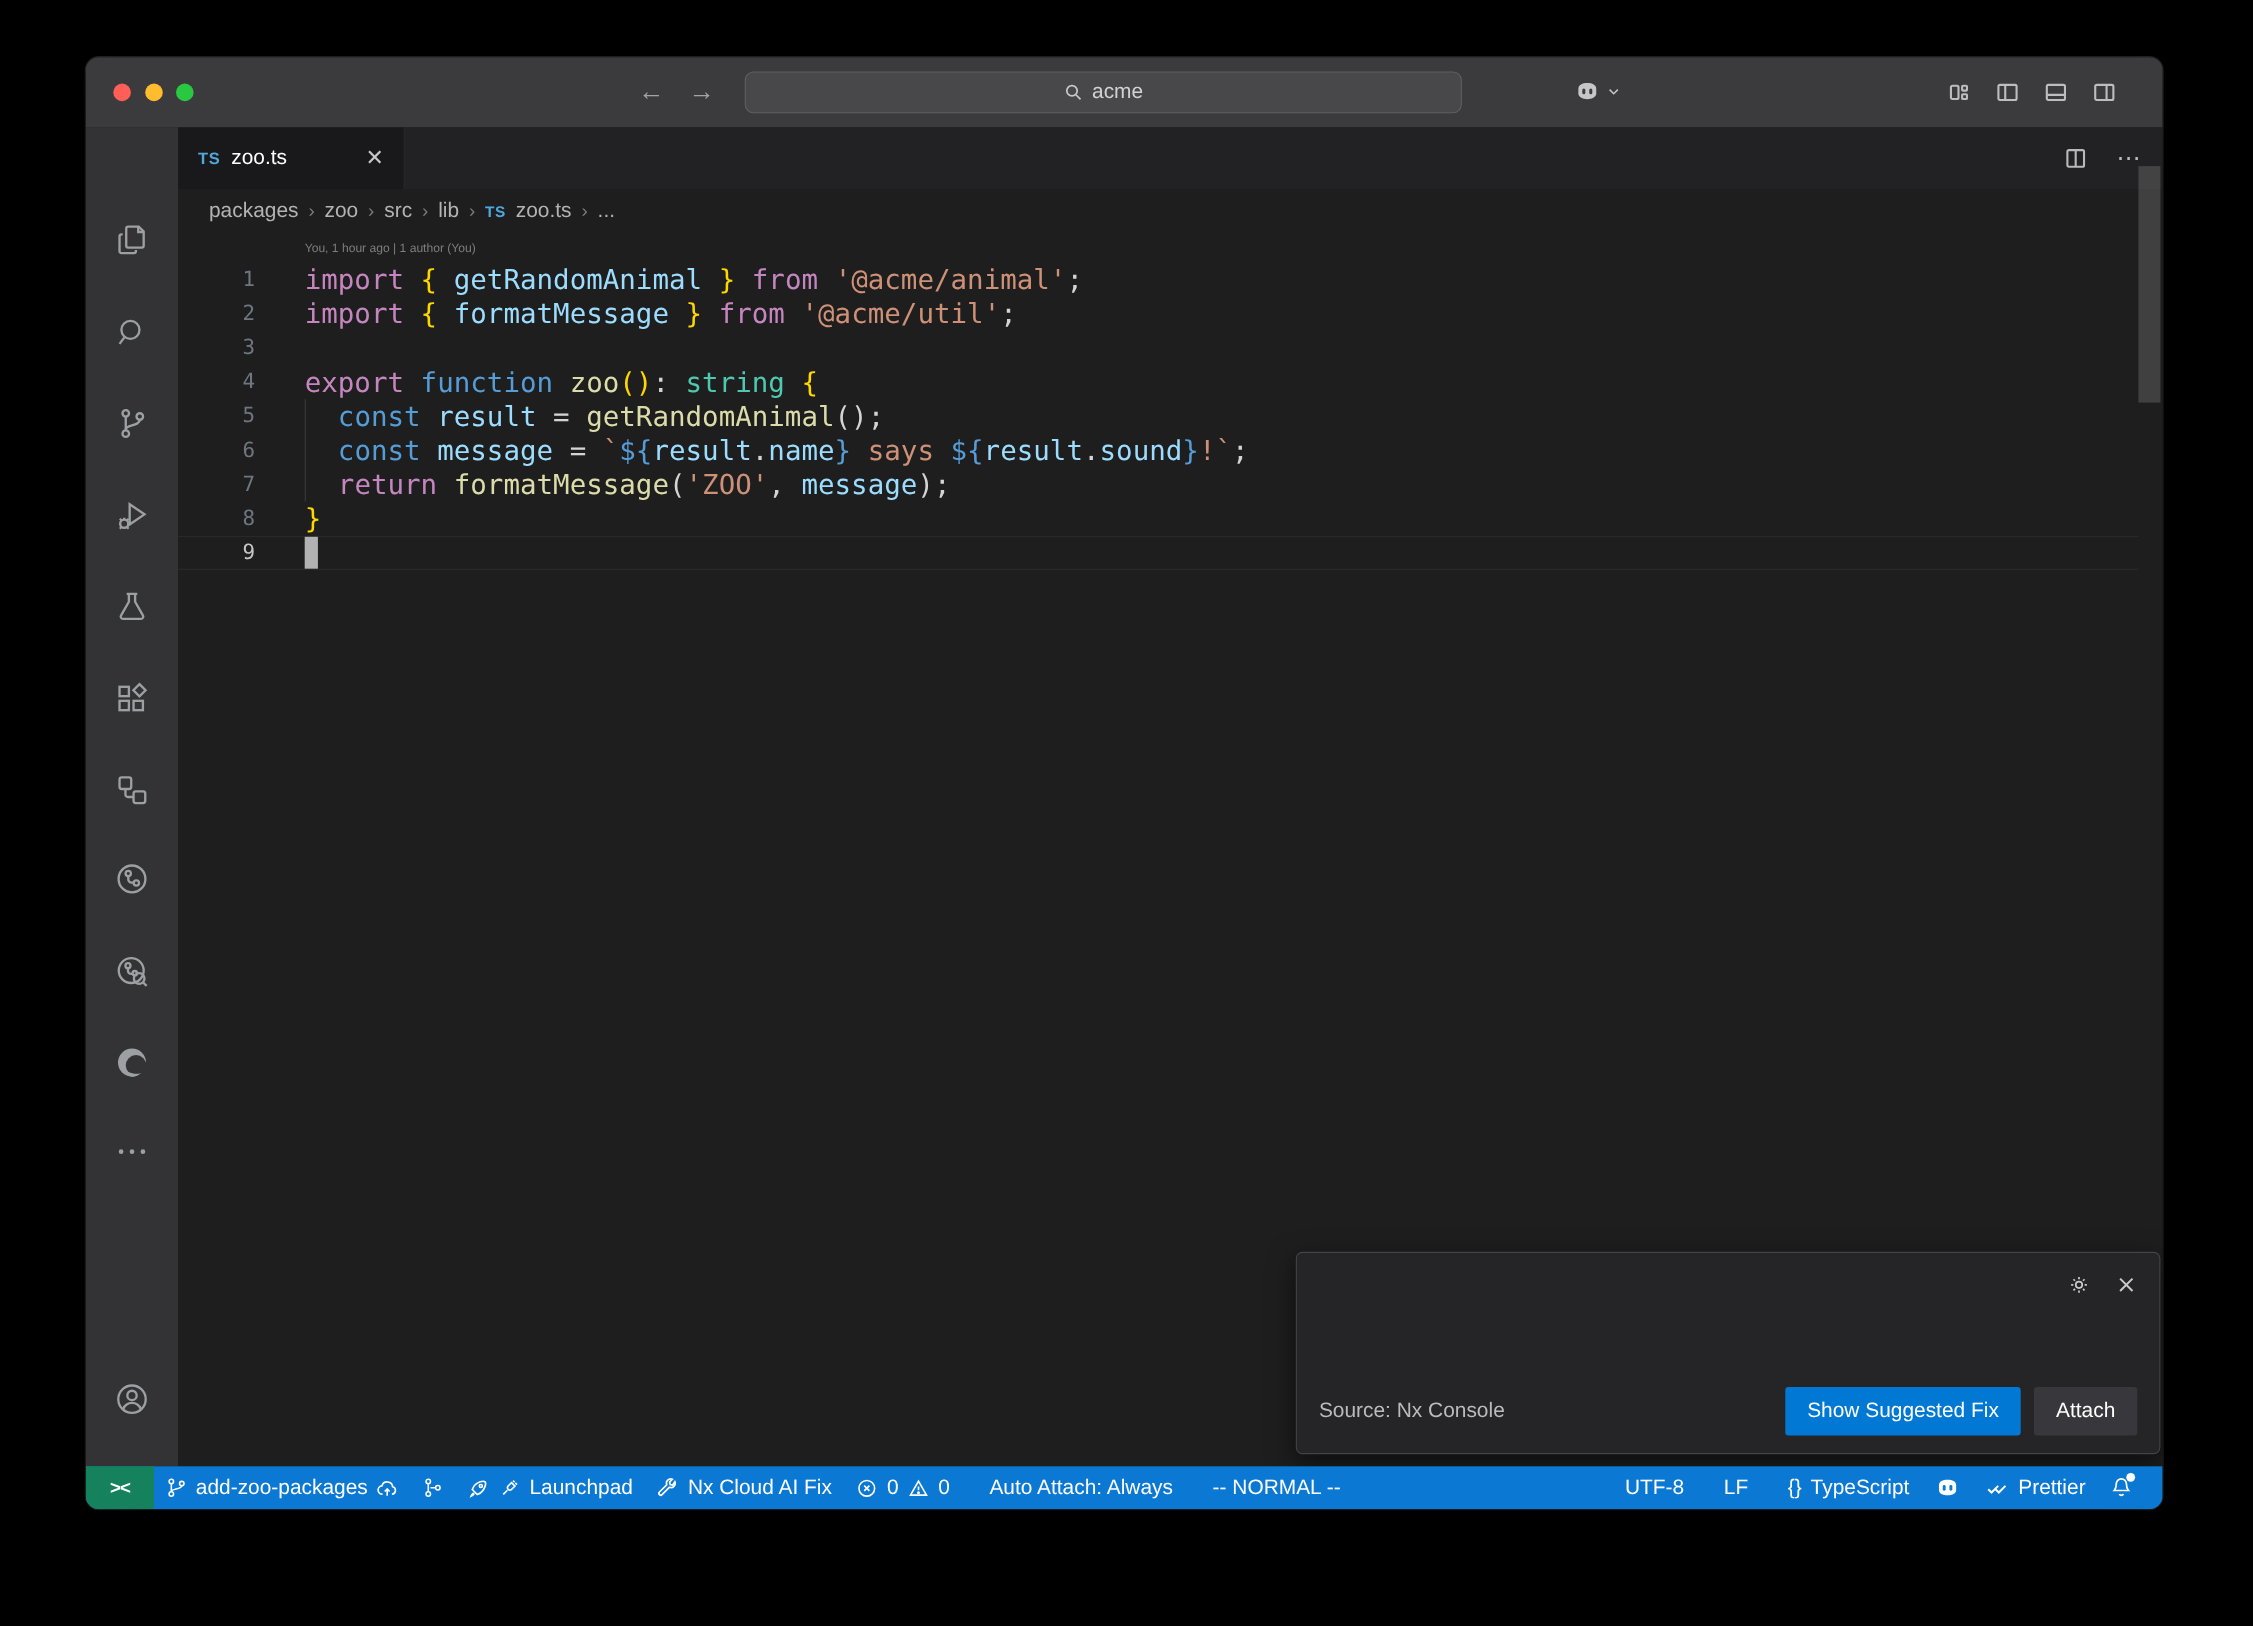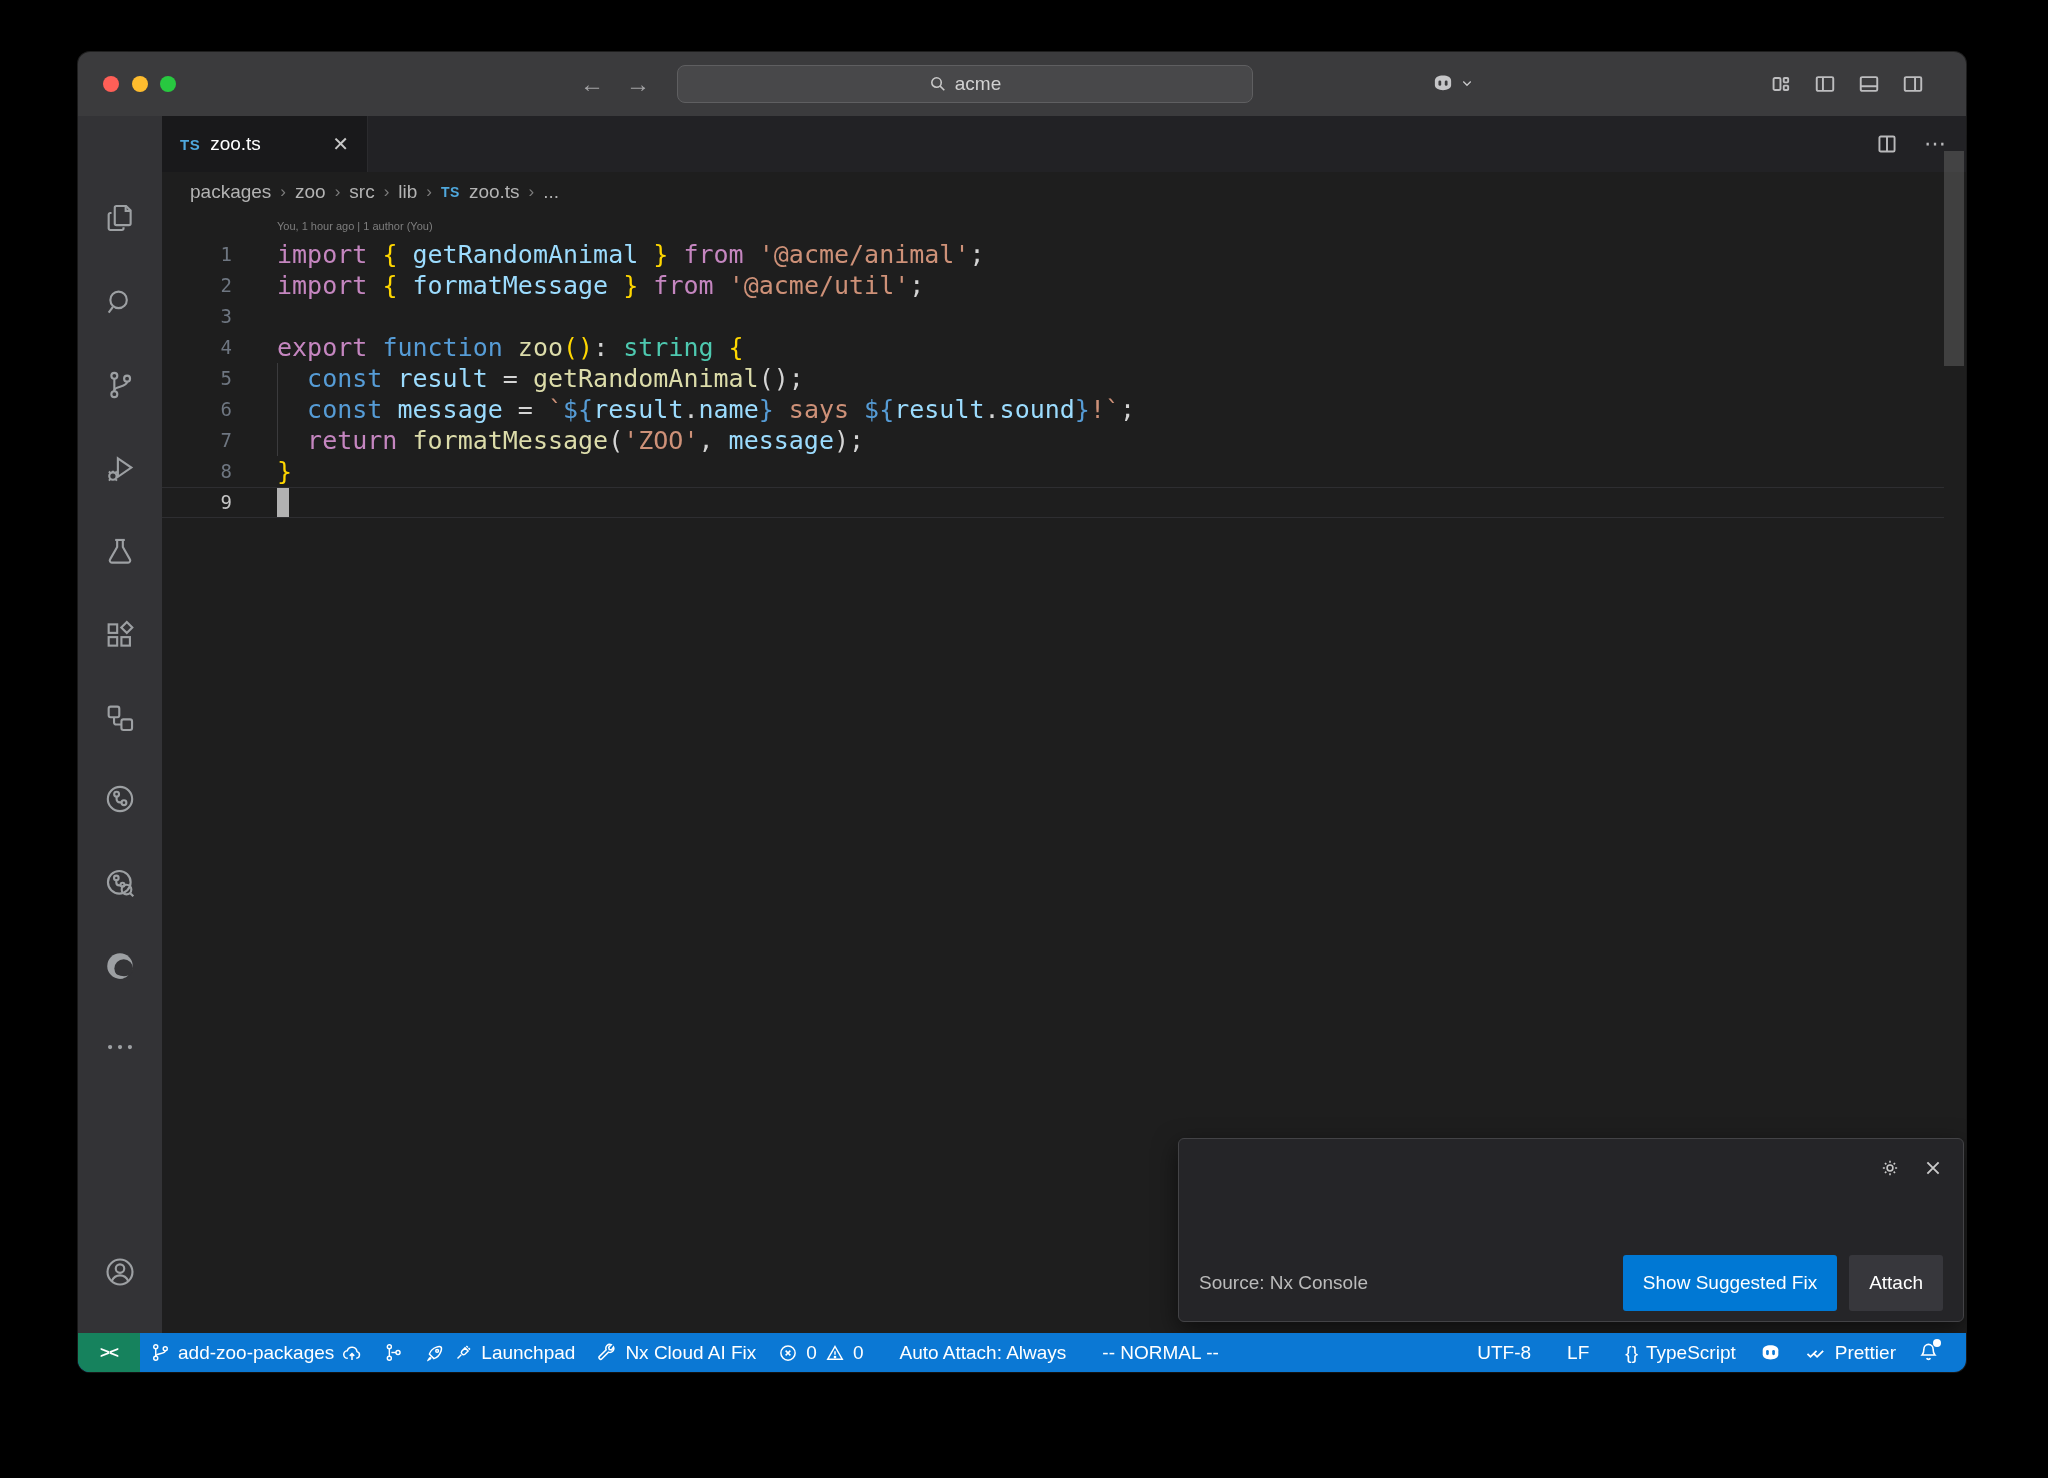--- a/index.html
+++ b/index.html
@@ -15,21 +15,21 @@
   .window{position:absolute;left:78px;top:52px;width:1888px;height:1320px;
     background:var(--c-editor_bg);border-radius:12px;overflow:hidden;
     box-shadow:0 25px 70px rgba(0,0,0,.65), 0 0 0 1px rgba(255,255,255,.14);}
 
   
   .titlebar{position:absolute;left:0;top:0;right:0;height:64px;background:var(--c-titlebar_bg);}
   .traffic{position:absolute;top:24px;width:16px;height:16px;border-radius:50%;}
   .t-red{left:25px;background:#ff5f57;} .t-yellow{left:54px;background:#febc2e;} .t-green{left:82px;background:#28c840;}
   .nav-arrow{position:absolute;top:0;height:64px;display:flex;align-items:center;color:#a4a4a6;font-size:24px;}
   .nav-back{left:502px;} .nav-fwd{left:548px;}
-  .cmd-center{position:absolute;left:599px;top:13px;width:576px;height:38px;background:#48484a;
+  .cmd-center{position:absolute;left:599px;top:13px;width:652px;height:38px;background:#48484a;
     border:1px solid #5f5f61;border-radius:8px;display:flex;align-items:center;justify-content:center;
     gap:8px;color:#d2d2d2;font-size:19px;}
   .copilot-tb{position:absolute;left:1352px;top:18px;display:flex;align-items:center;gap:5px;color:#c6c6c8;}
   .tb-icons{position:absolute;right:42px;top:0;height:64px;display:flex;align-items:center;gap:22px;color:#bdbdbf;}
 
   
   .activitybar{position:absolute;left:0;top:64px;width:84px;bottom:39px;background:var(--c-activity_bg);}
   .act-icon{position:absolute;left:24px;width:36px;height:36px;color:#9da0a3;display:flex;align-items:center;justify-content:center;}
 
   
@@ -64,21 +64,21 @@
 
   
   .toast{position:absolute;left:1100px;top:1086px;width:786px;height:184px;background:var(--c-toast_bg);
     border:1px solid #434346;border-radius:6px;box-shadow:0 8px 24px rgba(0,0,0,.55);}
   .toast-row1{position:absolute;left:20px;top:20px;right:110px;display:flex;gap:14px;}
   .toast-msg{color:#cccccc;font-size:20px;line-height:40px;max-width:580px;margin-top:-6px;}
   .toast-tools{position:absolute;right:20px;top:18px;display:flex;gap:22px;color:#c9c9c9;align-items:center;}
   .toast-row2{position:absolute;left:20px;right:20px;bottom:16px;height:44px;display:flex;align-items:center;}
   .toast-source{color:#bbbbbb;font-size:19px;}
   .toast-btns{margin-left:auto;display:flex;gap:12px;}
-  .btn{height:56px;display:flex;align-items:center;padding:15px 20px;border-radius:3px;
+  .btn{height:44px;display:flex;align-items:center;padding:15px 20px;border-radius:3px;
     font-size:19px;color:#ffffff;border:none;}
   .btn-primary{background:var(--c-accent_button);}
   .btn-secondary{background:#37373c;}
 
   
   .statusbar{position:absolute;left:0;right:0;bottom:0;height:39px;background:var(--c-status_bg);
     display:flex;align-items:center;color:#ffffff;font-size:19px;}
   .remote{width:62px;height:39px;background:var(--c-remote_bg);display:flex;align-items:center;
     justify-content:center;font-size:17px;letter-spacing:-1px;font-weight:bold;}
   .sb-item{display:flex;align-items:center;gap:8px;padding:0 11px;height:100%;white-space:nowrap;}

